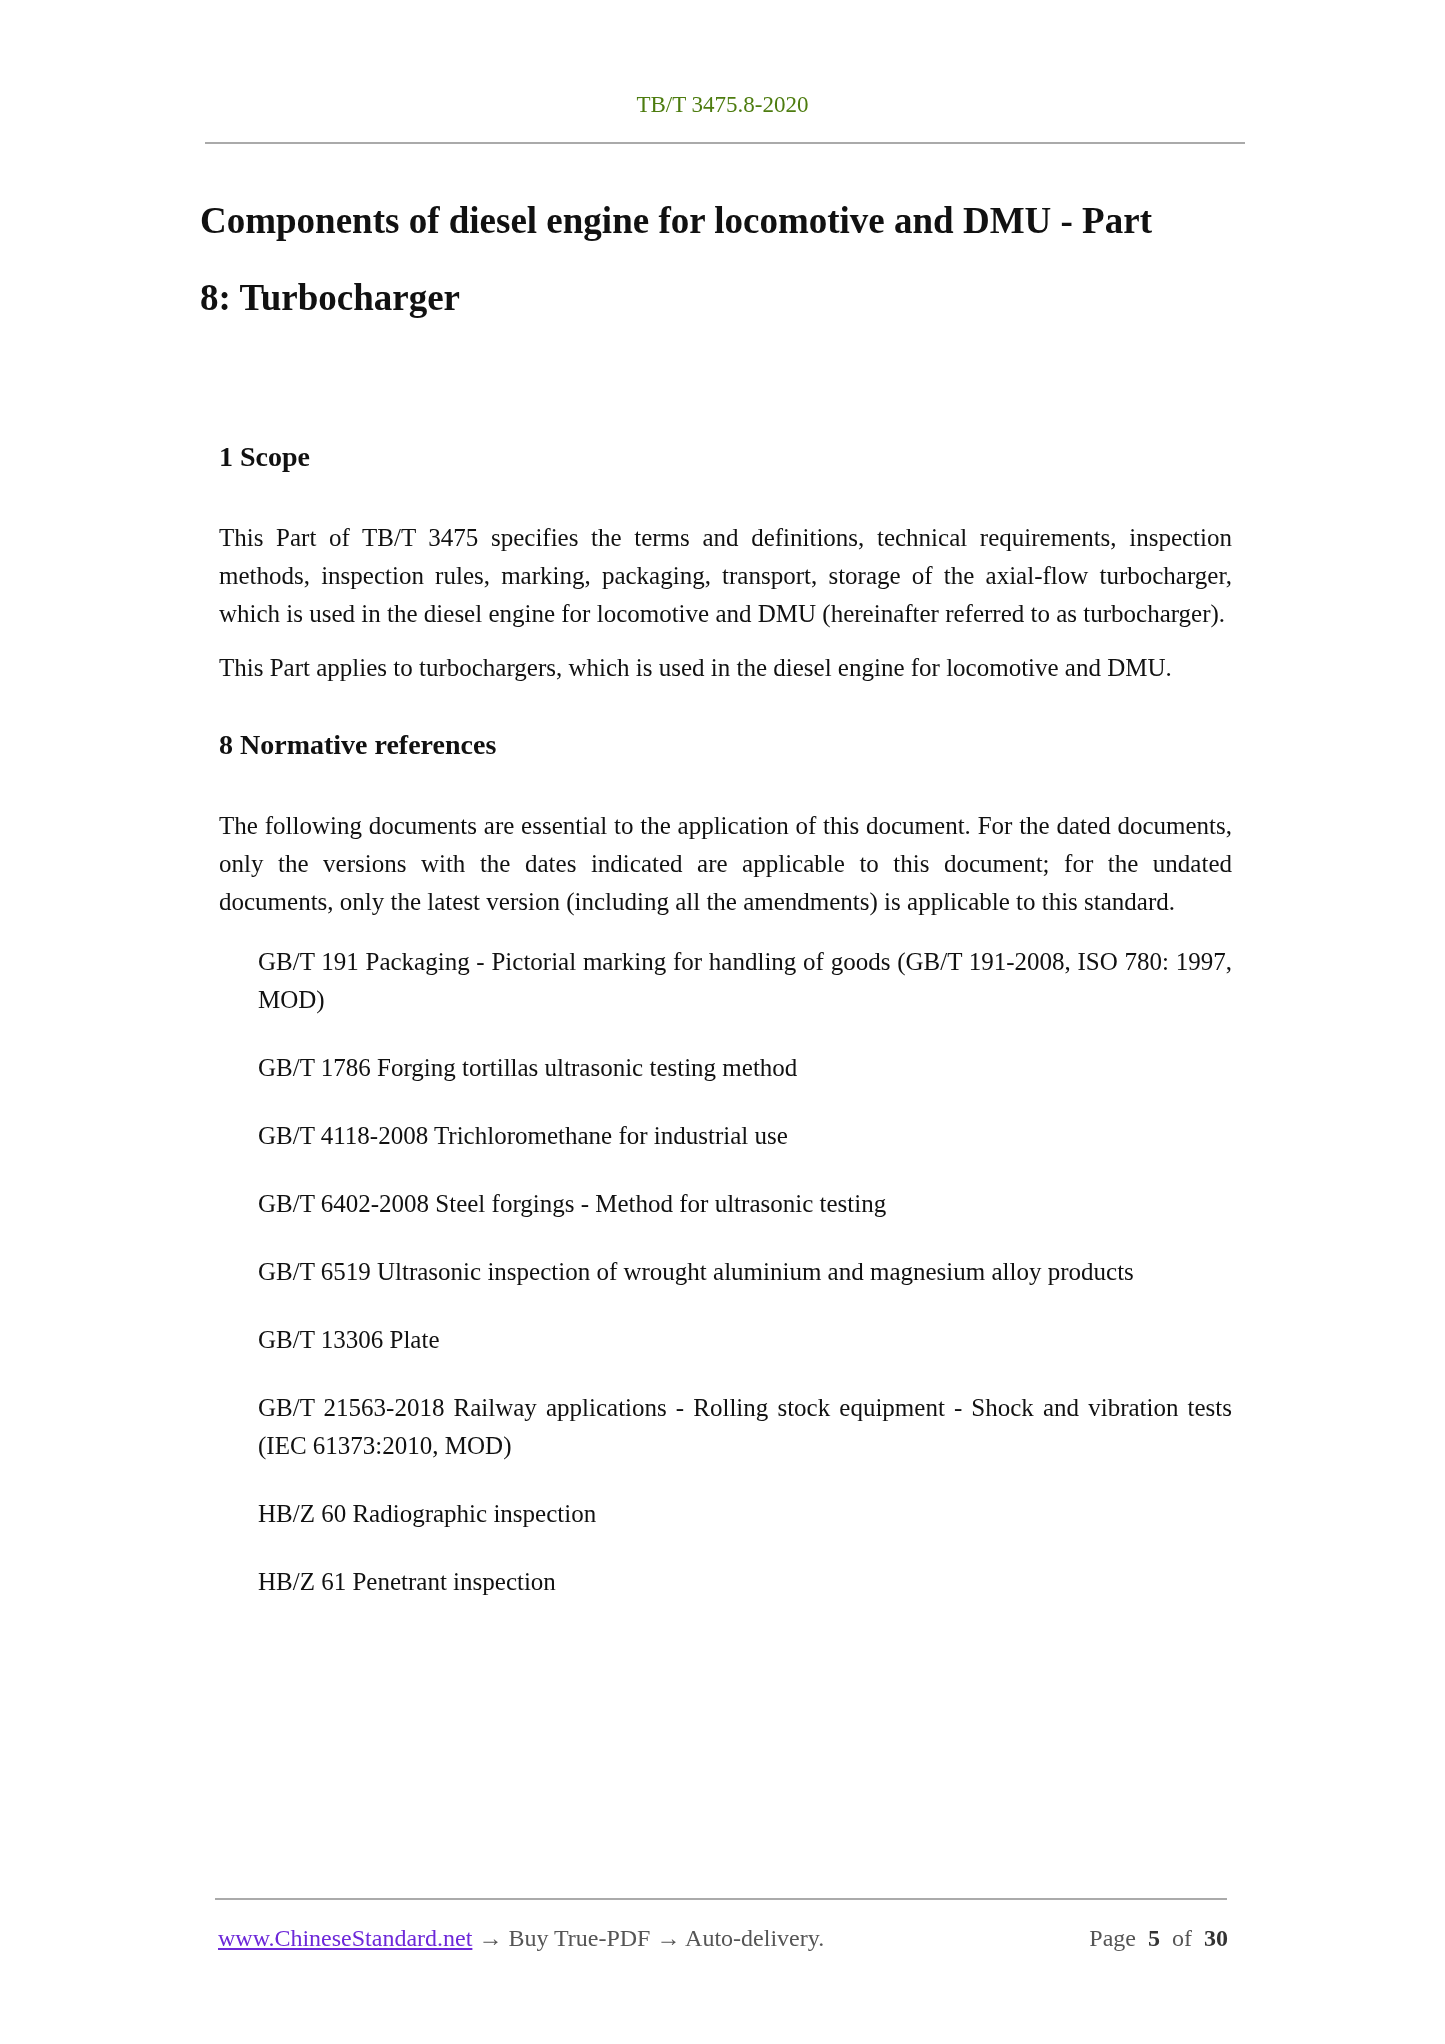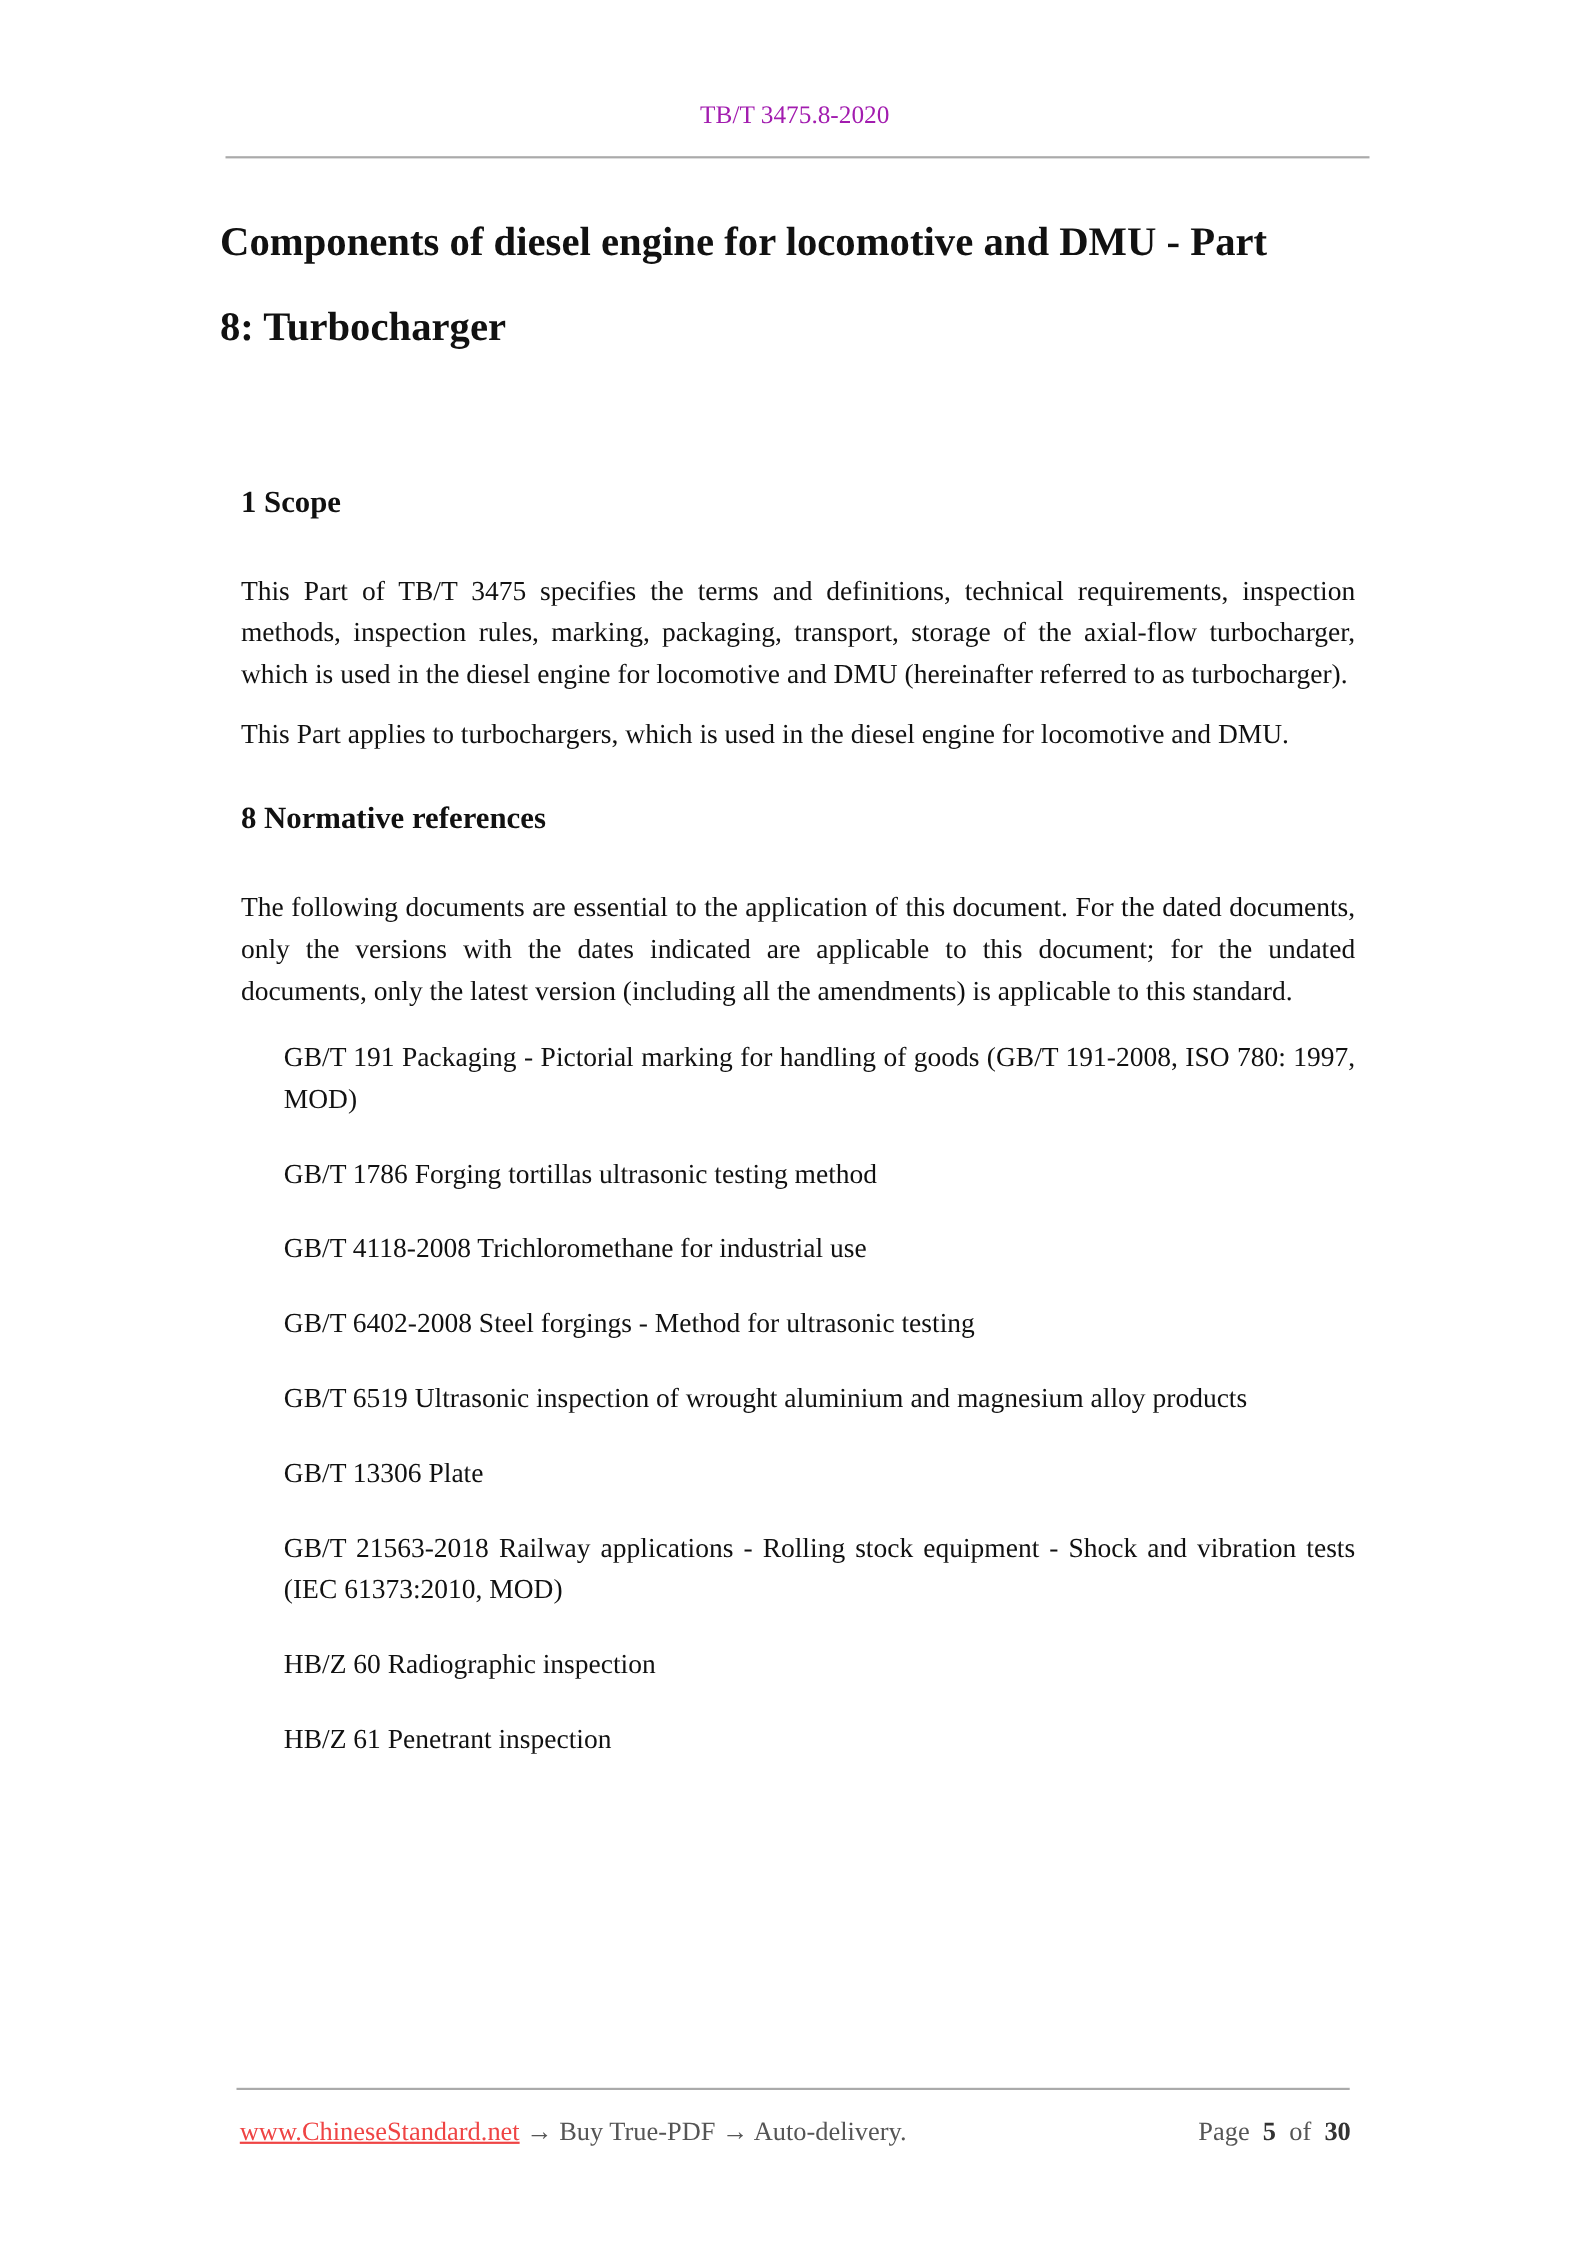--- a/index.html
+++ b/index.html
@@ -2,21 +2,21 @@
 <html><head>
 <meta charset="utf-8">
 <style>
   html, body { margin: 0; padding: 0; background: #ffffff; }
   body {
     width: 1445px; height: 2044px; position: relative; overflow: hidden;
     font-family: "Liberation Serif", "DejaVu Serif", serif; color: #111;
   }
   .running-header {
     position: absolute; top: 92px; left: 0; width: 1445px; text-align: center;
-    font-size: 23px; color: #a21caf;
+    font-size: 23px; color: #4d7c0f;
   }
   .header-rule {
     position: absolute; top: 142px; left: 205px; width: 1040px; height: 2px; background: #aaa;
   }
   .doc-title {
     position: absolute; top: 182px; left: 200px; width: 1050px; 
     font-weight: bold; font-size: 37px; line-height: 77px; margin: 0;
   }
   .content {
     position: absolute; top: 435px; left: 219px; width: 1013px;
@@ -32,21 +32,21 @@
   .refs p {
     font-size: 25px; line-height: 38px; margin: 0 0 30px 0; text-align: justify;
   }
   .footer-rule {
     position: absolute; top: 1898px; left: 215px; width: 1012px; height: 2px; background: #aaa;
   }
   .footer {
     position: absolute; top: 1925px; left: 218px; width: 1010px; font-size: 24px; color: #555;
     display: flex; justify-content: space-between;
   }
-  .footer a { color: #ef4444; text-decoration: underline; }
+  .footer a { color: #6d28d9; text-decoration: underline; }
   .footer .num { font-weight: bold; color: #333; }
 </style>
 </head>
 <body>
 
 <div class="running-header">TB/T 3475.8-2020</div>
 <div class="header-rule"></div>
 
 <h1 class="doc-title">
   <span>Components of diesel engine for locomotive and DMU - Part</span><br>

